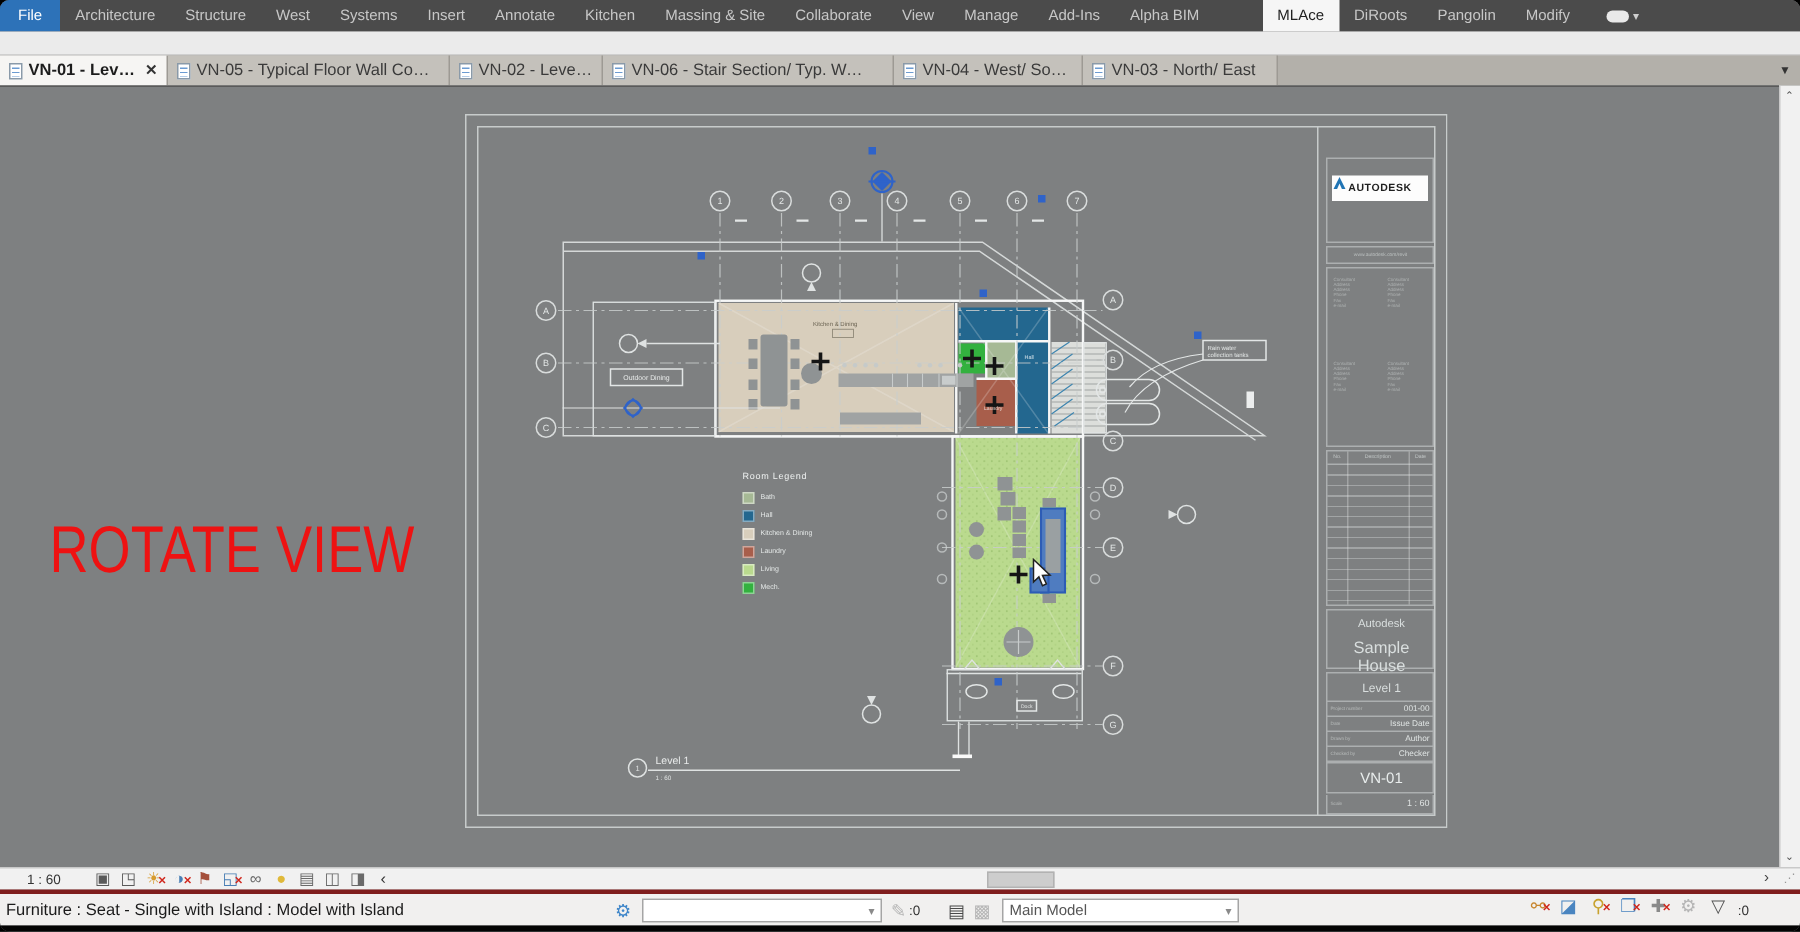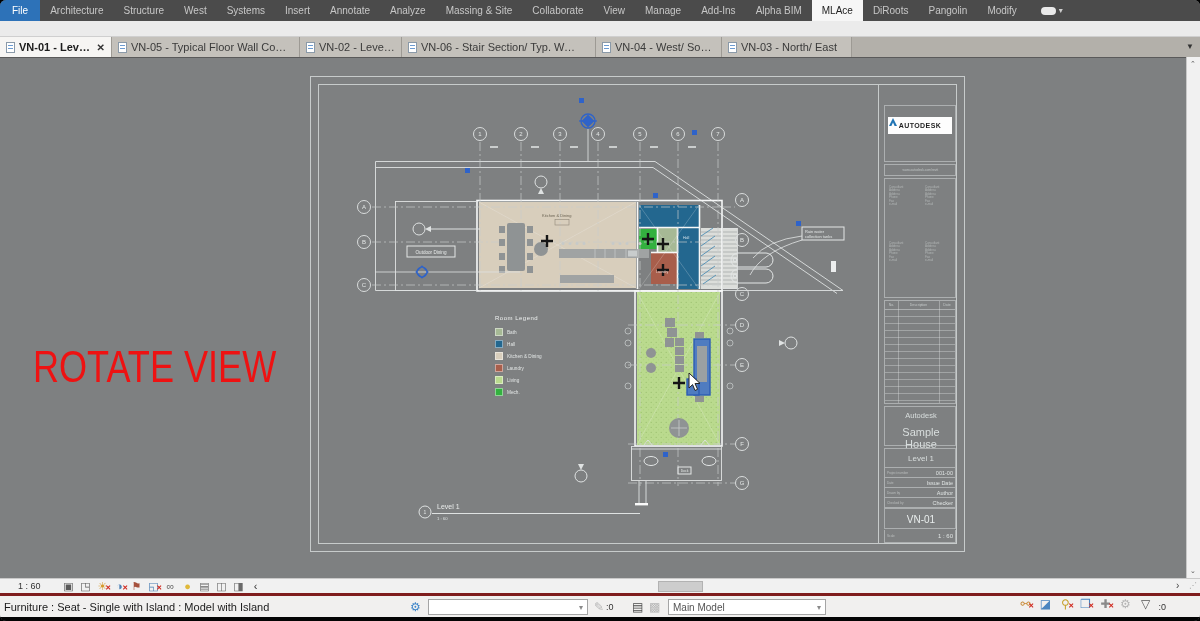--- a/index.html
+++ b/index.html
@@ -4,21 +4,21 @@
 <style>
   html,body{margin:0;padding:0;background:#000;}
   *{box-sizing:border-box;}
   .app{position:relative;width:1200px;height:621px;overflow:hidden;border-radius:6px;
        font-family:"Liberation Sans",sans-serif;background:#7e8081;}
   
   .ribbon{position:absolute;left:0;top:0;width:1200px;height:21px;background:#4b4b4b;
           display:flex;align-items:stretch;}
   .r-tab{display:flex;align-items:center;padding:0 10px;font-size:10px;color:#c7c7c7;cursor:default;}
   .r-tab.file{background:#2d72b8;color:#fff;padding:0 12px;}
-  .r-tab.active{background:#f6f6f6;color:#222;}
+  .r-tab.active{background:#f6f6f6;color:#222;margin-left:32px;}
   .r-pill-wrap{display:flex;align-items:center;margin-left:14px;gap:3px;}
   .r-pill{width:15px;height:8px;background:#e9e9e9;border-radius:4px;display:inline-block;}
   .r-caret{color:#cfcfcf;font-size:8px;}
   .ribbon-strip{position:absolute;left:0;top:21px;width:1200px;height:16px;background:#ebebeb;border-bottom:1px solid #cfcfcf;}
   
   .tabbar{position:absolute;left:0;top:37px;width:1200px;height:20px;background:#b3b0aa;display:flex;}
   .v-tab{display:flex;align-items:center;gap:4px;padding:0 6px;font-size:11px;color:#3a3a3a;
          background:#c4c1bb;border-right:1px solid #9d9a94;overflow:hidden;white-space:nowrap;}
   .v-tab.active{background:#f6f5f3;color:#1c1c1c;font-weight:bold;}
   .doc-icon{flex:0 0 9px;width:9px;height:11px;background:#fff;border:1px solid #8a9aa9;position:relative;}
@@ -89,21 +89,21 @@
 <div class="app">
 
   <div class="ribbon" id="ribbonTabs">
       <span class="r-tab file">File</span>
       <span class="r-tab">Architecture</span>
       <span class="r-tab">Structure</span>
       <span class="r-tab">West</span>
       <span class="r-tab">Systems</span>
       <span class="r-tab">Insert</span>
       <span class="r-tab">Annotate</span>
-      <span class="r-tab">Analyze</span>
+      <span class="r-tab">Kitchen</span>
       <span class="r-tab">Massing &amp; Site</span>
       <span class="r-tab">Collaborate</span>
       <span class="r-tab">View</span>
       <span class="r-tab">Manage</span>
       <span class="r-tab">Add-Ins</span>
       <span class="r-tab">Alpha BIM</span>
       <span class="r-tab active">MLAce</span>
       <span class="r-tab">DiRoots</span>
       <span class="r-tab">Pangolin</span>
       <span class="r-tab">Modify</span>

